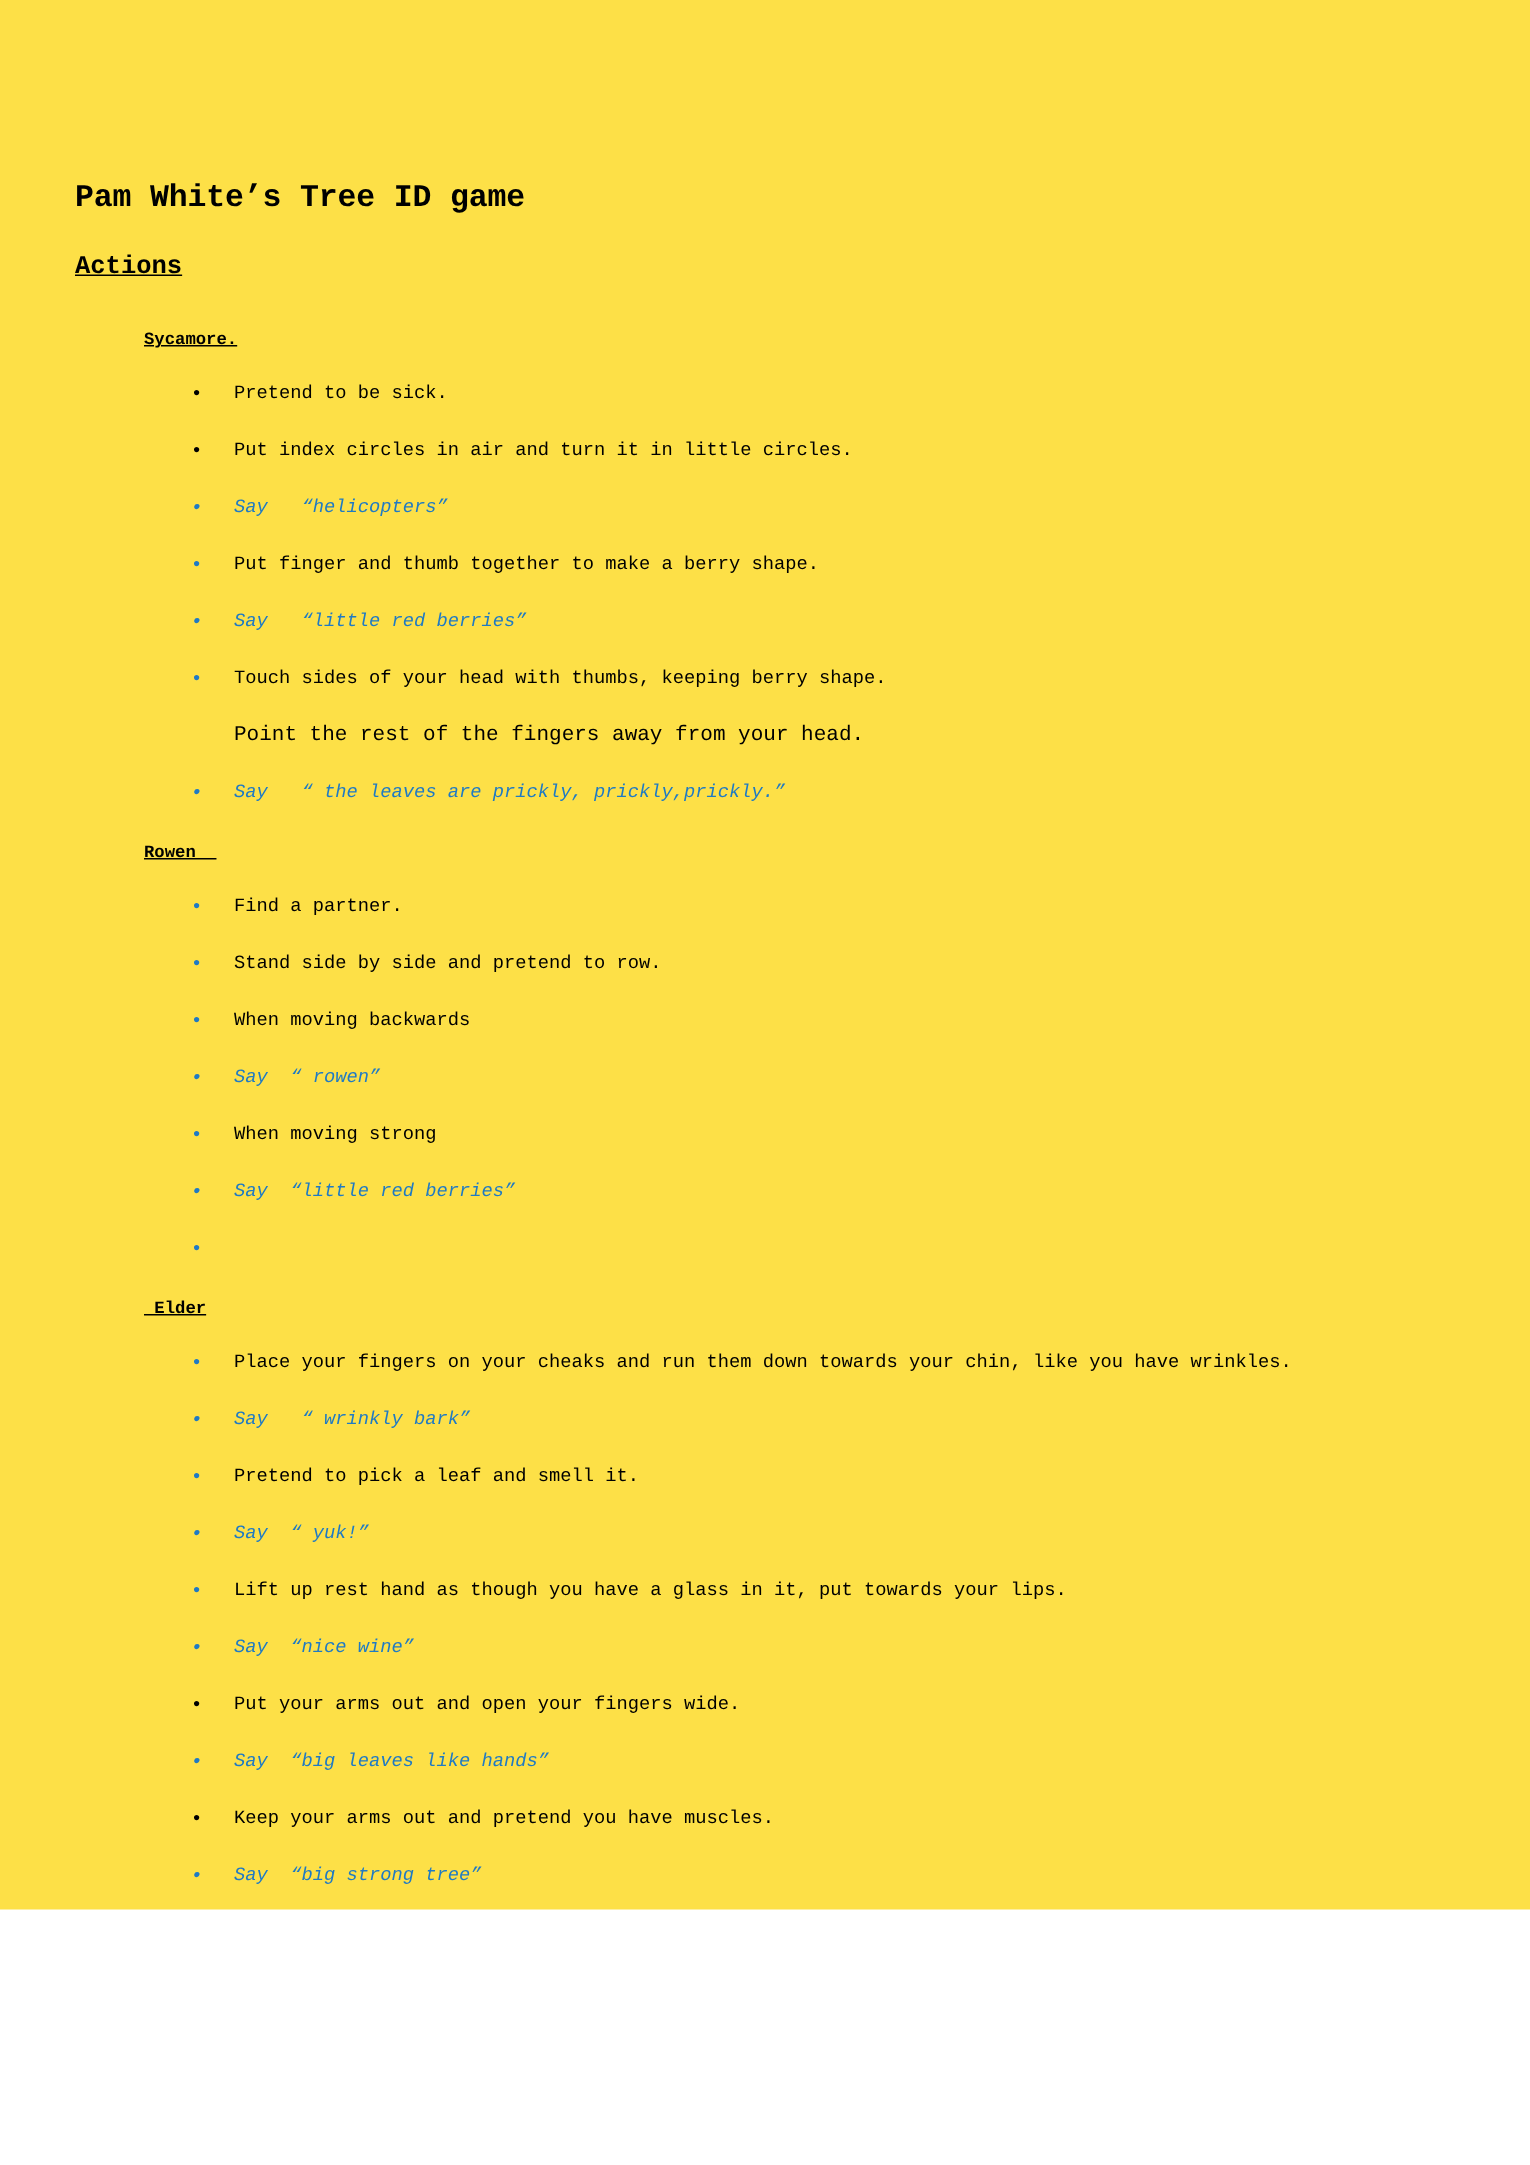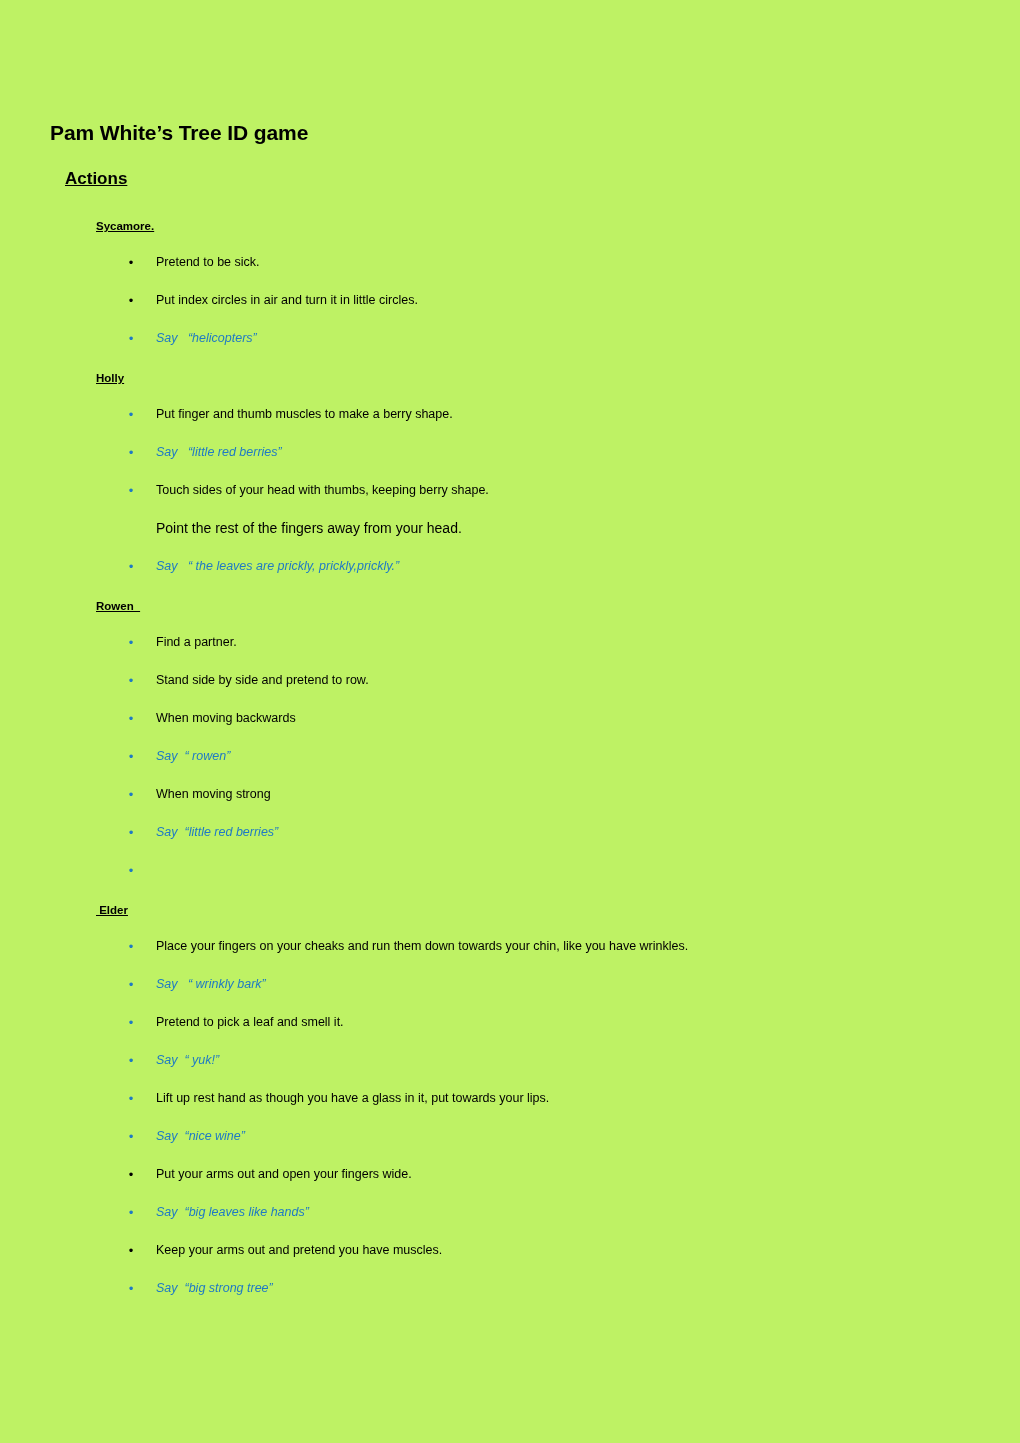--- a/index.html
+++ b/index.html
@@ -11,23 +11,24 @@
   body {
     width: 1020px;
     height: 1443px;
     font-family: "Liberation Sans", sans-serif;
     color: #000000;
     -webkit-font-smoothing: antialiased;
   }
   .page {
     position: relative;
     width: 1020px;
-    height: 1443px;
-    background: #bef264;
+    height: 1273px;
+    background: #fde047;
     overflow: hidden;
+    font-family: Liberation Mono, monospace;
   }
   .content {
     position: absolute;
     left: 50px;
     top: 120px;
     width: 920px;
   }
 
   .doc-title {
     font-size: 21px;
@@ -40,21 +41,21 @@
 
   .section-title {
     font-size: 17px;
     font-weight: bold;
     color: #000000;
     text-decoration: underline;
     line-height: 22px;
     margin: 0 0 26px 0;
     display: inline-block;
   }
-  .section-title-wrap { display: block; margin-left: 15px; }
+  .section-title-wrap { display: block; }
 
   .tree-heading {
     font-size: 11.5px;
     font-weight: bold;
     color: #000000;
     line-height: 15px;
     margin: 0;
     display: inline-block;
     white-space: pre;
     text-decoration: underline;
@@ -118,23 +119,22 @@
     <div id="sections-host">
         <div class="block">
           <div class="tree-heading-row"><h3 class="tree-heading">Sycamore.</h3></div>
           <ul class="bullets">
             <li class=""><span class="bullet">•</span><span class="txt">Pretend to be sick.</span></li>
             <li class=""><span class="bullet">•</span><span class="txt">Put index circles in air and turn it in little circles.</span></li>
             <li class="blue-bullet say"><span class="bullet">•</span><span class="txt">Say   “helicopters”</span></li>
           </ul>
         </div>
         <div class="block">
-          <div class="tree-heading-row"><h3 class="tree-heading">Holly</h3></div>
           <ul class="bullets">
-            <li class="blue-bullet"><span class="bullet">•</span><span class="txt">Put finger and thumb muscles to make a berry shape.</span></li>
+            <li class="blue-bullet"><span class="bullet">•</span><span class="txt">Put finger and thumb together to make a berry shape.</span></li>
             <li class="blue-bullet say"><span class="bullet">•</span><span class="txt">Say   “little red berries”</span></li>
             <li class="blue-bullet"><span class="bullet">•</span><span class="txt">Touch sides of your head with thumbs, keeping berry shape.</span></li>
             <div class="cont-line">Point the rest of the fingers away from your head.</div>
             <li class="blue-bullet say"><span class="bullet">•</span><span class="txt">Say   “ the leaves are prickly, prickly,prickly.”</span></li>
           </ul>
         </div>
         <div class="block">
           <div class="tree-heading-row"><h3 class="tree-heading">Rowen  </h3></div>
           <ul class="bullets">
             <li class="blue-bullet"><span class="bullet">•</span><span class="txt">Find a partner.</span></li>

